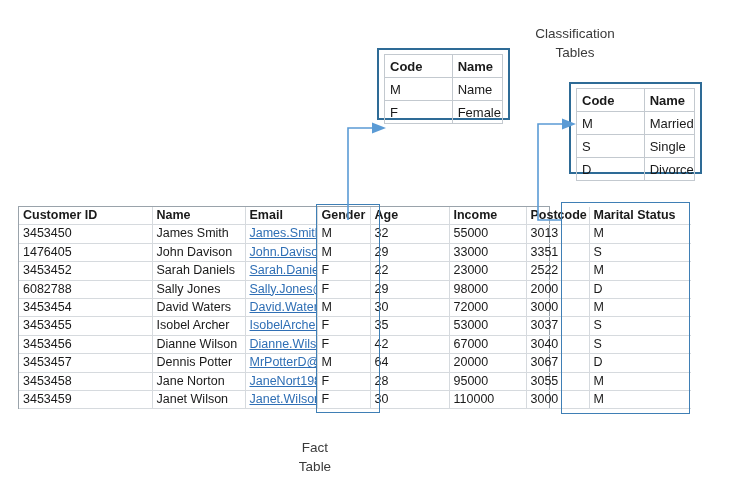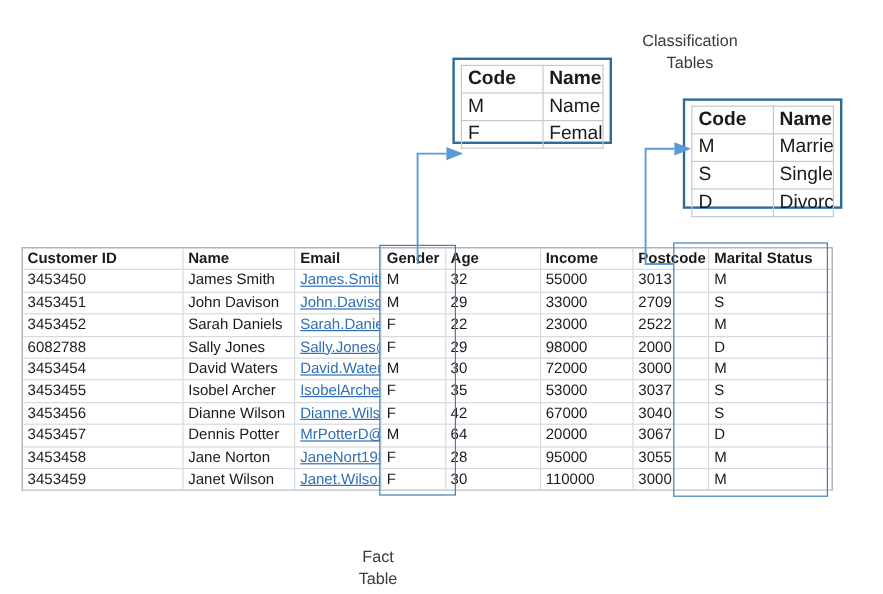--- a/index.html
+++ b/index.html
@@ -24,60 +24,60 @@
   
   .caption {
     position: absolute;
     text-align: center;
     font-size: 13.5px;
     line-height: 19px;
     color: #3a3a3a;
     white-space: pre-line;
   }
   #classification-caption { left: 505px; top: 24px; width: 140px; }
-  #fact-caption { left: 255px; top: 438px; width: 120px; margin-top: 16px; }
+  #fact-caption { left: 255px; top: 438px; width: 120px; }
 
   
   .lookup {
     position: absolute;
     border: 2px solid #2e6b96;
     background: #ffffff;
     box-sizing: border-box;
     padding: 4px 5px 8px 5px;
   }
   .lookup table {
     border-collapse: collapse;
     width: 100%;
     height: 100%;
     table-layout: fixed;
   }
   .lookup th, .lookup td {
     border: 1px solid #c3c9cf;
-    font-size: 16px;
+    font-size: 13px;
     padding: 1px 5px;
     height: 20px;
     text-align: left;
     font-weight: normal;
     color: #1a1a1a;
     overflow: hidden;
     white-space: nowrap;
   }
   .lookup th { font-weight: bold; }
 
   #gender-lookup  { left: 377px; top: 48px;  width: 133px; height: 72px; }
   #gender-lookup .c1 { width: 48%; }
   #marital-lookup { left: 569px; top: 82px;  width: 133px; height: 92px; }
   #marital-lookup .c1 { width: 48%; }
 
   
   #fact-table {
     position: absolute;
     left: 18px;
     top: 206px;
-    width: 676px;
+    width: 532px;
     height: 203px;
     border: 1px solid #9aa3ab;
     background: #ffffff;
     box-sizing: border-box;
   }
   #fact-table table {
     border-collapse: collapse;
     width: 100%;
     table-layout: fixed;
   }
@@ -213,27 +213,27 @@
             <td>3453450</td>
             <td>James Smith</td>
             <td class="email">James.Smith@</td>
             <td>M</td>
             <td>32</td>
             <td>55000</td>
             <td>3013</td>
             <td>M</td>
           </tr>
           <tr>
-            <td>3453451</td>
+            <td>1476405</td>
             <td>John Davison</td>
             <td class="email">John.Davison</td>
             <td>M</td>
             <td>29</td>
             <td>33000</td>
-            <td>2709</td>
+            <td>3351</td>
             <td>S</td>
           </tr>
           <tr>
             <td>3453452</td>
             <td>Sarah Daniels</td>
             <td class="email">Sarah.Daniels</td>
             <td>F</td>
             <td>22</td>
             <td>23000</td>
             <td>2522</td>

